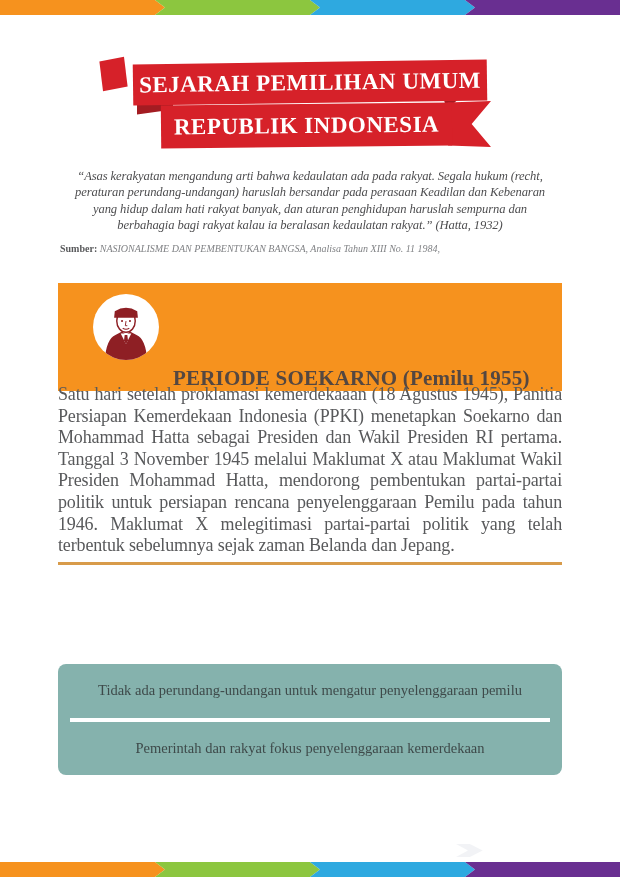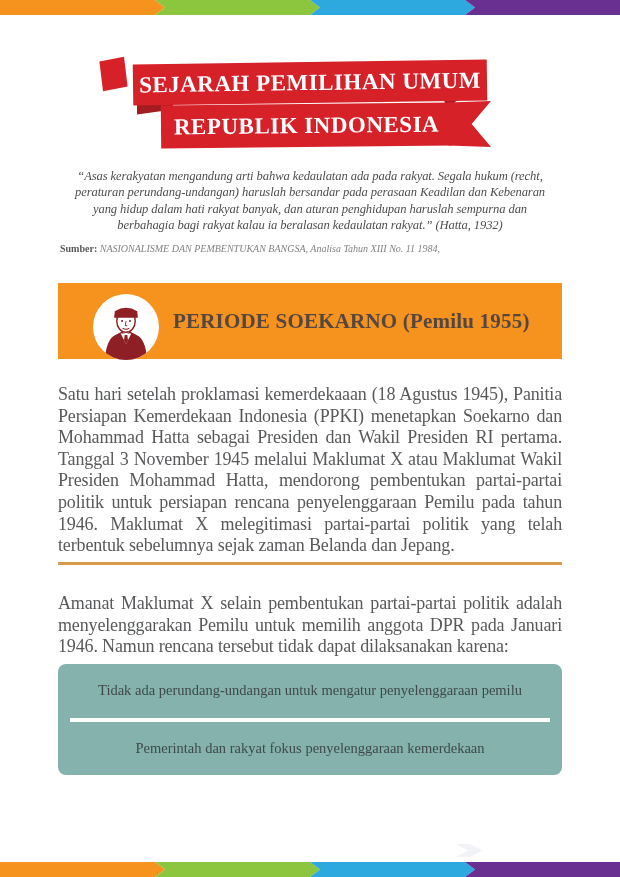--- a/index.html
+++ b/index.html
@@ -31,22 +31,22 @@
         background:var(--ribbon-red);clip-path:polygon(0 3%,100% 0,55% 50%,100% 100%,0 97%);}
 
   .quote{position:absolute;top:168px;left:70px;width:480px;margin:0;text-align:center;
         font-style:italic;font-size:12.6px;line-height:16.4px;color:var(--quote-text);
         letter-spacing:-0.1px;}
   .source{position:absolute;top:242px;left:60px;width:500px;margin:0;
         font-size:10px;line-height:13px;color:var(--source-text);}
   .src-label{font-weight:bold;color:var(--body-text);font-style:normal;}
   .src-text{font-style:italic;}
 
-  .section-header{position:absolute;left:58px;top:283px;width:504px;height:76px;
-        background:var(--header-orange);display:flex;align-items:center;}
+  .section-header{position:absolute;left:58px;top:283px;width:504px;height:108px;
+        background:var(--header-orange);display:flex;align-items:flex-end;}
   .portrait-circle{position:absolute;left:35px;top:11px;width:66px;height:66px;}
   .section-title{margin:0 0 0 115px;font-size:21px;font-weight:bold;color:var(--header-text);
         letter-spacing:.2px;}
 
   .body-par{position:absolute;left:58px;width:504px;margin:0;text-align:justify;
         font-size:18px;line-height:21.6px;letter-spacing:-0.15px;color:var(--body-text);}
   .p1{top:384px;}
   .p2{top:593px;}
   .divider{position:absolute;left:58px;top:562px;width:504px;height:3px;border:none;margin:0;
         background:var(--divider-gold);}
@@ -114,21 +114,20 @@
         </g>
       </svg>
     </div>
     <h2 class="section-title">PERIODE SOEKARNO (Pemilu 1955)</h2>
   </div>
 
   <p class="body-par p1">Satu hari setelah proklamasi kemerdekaaan (18 Agustus 1945), Panitia Persiapan Kemerdekaan Indonesia (PPKI) menetapkan Soekarno dan Mohammad Hatta sebagai Presiden dan Wakil Presiden RI pertama. Tanggal 3 November 1945 melalui Maklumat X atau Maklumat Wakil Presiden Mohammad Hatta, mendorong pembentukan partai-partai politik untuk persiapan rencana penyelenggaraan Pemilu pada tahun 1946. Maklumat X melegitimasi partai-partai politik yang telah terbentuk sebelumnya sejak zaman Belanda dan Jepang.</p>
 
   <hr class="divider">
 
-  <p class="body-par p2">Amanat Maklumat X selain pembentukan partai-partai politik adalah menyelenggarakan Pemilu untuk memilih anggota DPR pada Januari 1946. Namun rencana tersebut tidak dapat dilaksanakan karena:</p>
 
   <div class="reasons-box">
     <div class="reason">Tidak ada perundang-undangan untuk mengatur penyelenggaraan pemilu</div>
     <div class="sep"></div>
     <div class="sep"></div>
     <div class="reason">Pemerintah dan rakyat fokus penyelenggaraan kemerdekaan</div>
   </div>
 
   <div class="watermark"></div>
 

